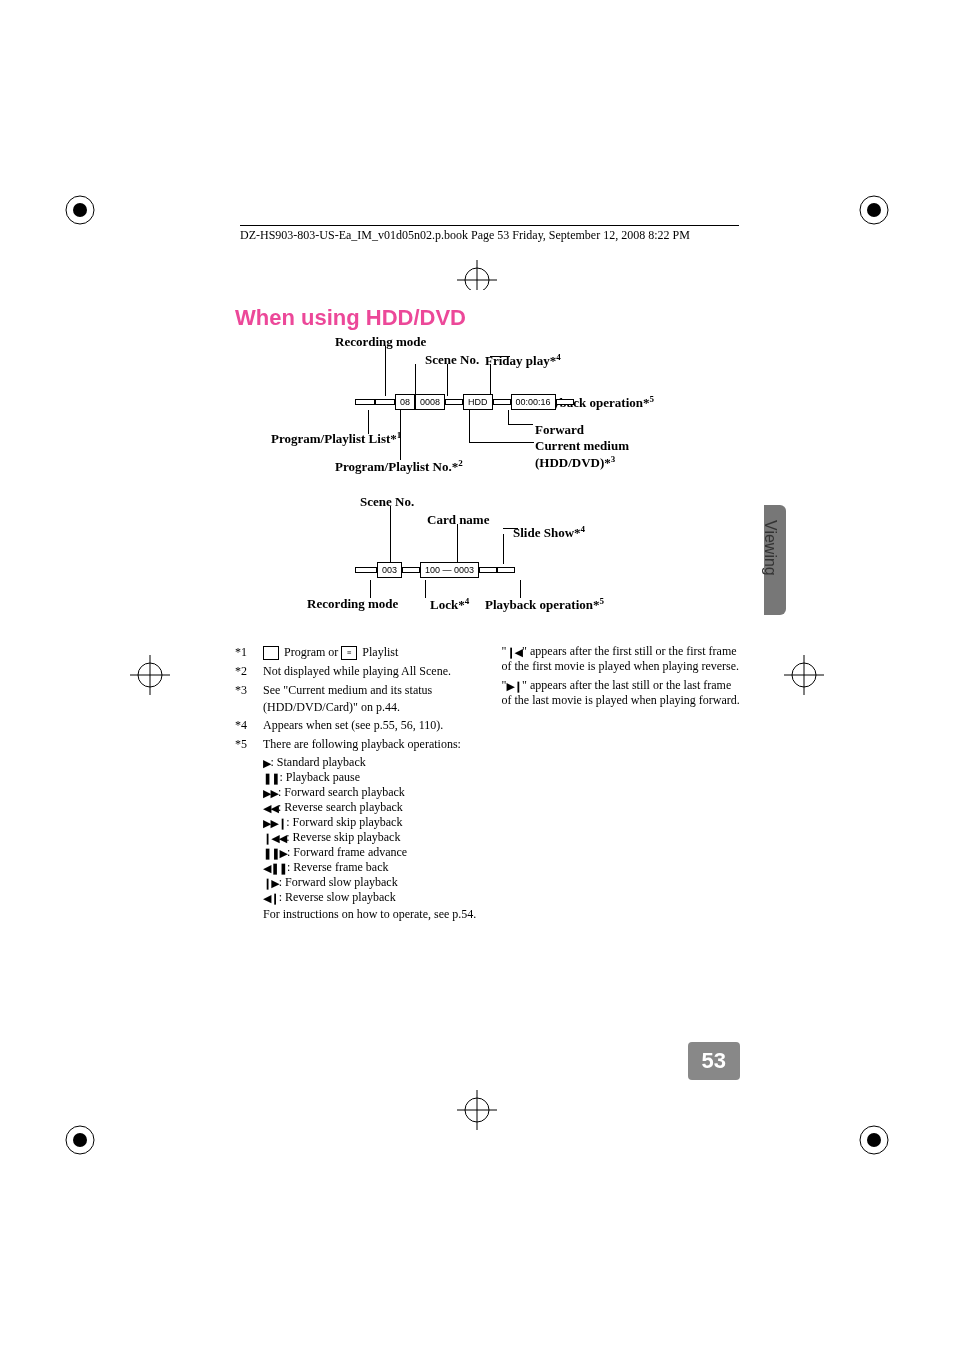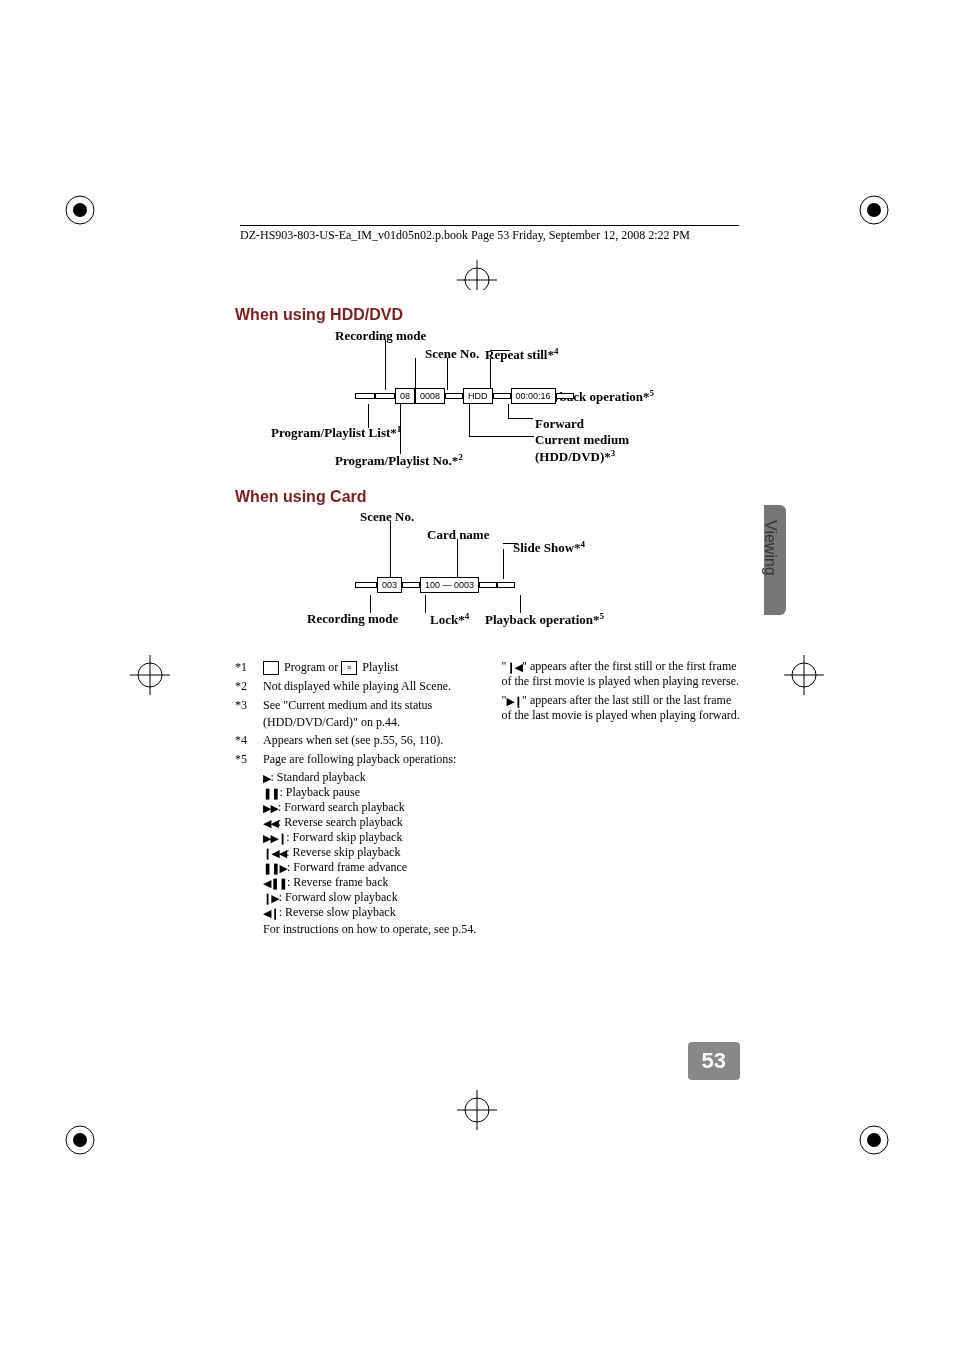--- a/index.html
+++ b/index.html
@@ -5,21 +5,21 @@
 body{margin:0;font-family:"Times New Roman",serif;background:#fff;width:954px;height:1350px;position:relative;color:#000}
 .crop-mark{position:absolute;width:40px;height:40px}
 .crop-mark svg{width:100%;height:100%}
 .cm-tl{top:190px;left:60px}.cm-tr{top:190px;right:60px}
 .cm-bl{bottom:190px;left:60px}.cm-br{bottom:190px;right:60px}
 .cm-ml{top:50%;left:130px;transform:translateY(-50%)}.cm-mr{top:50%;right:130px;transform:translateY(-50%)}
 .cm-mt{top:260px;left:50%;transform:translateX(-50%)}.cm-mb{bottom:220px;left:50%;transform:translateX(-50%)}
 .page{position:absolute;top:290px;left:215px;right:190px;bottom:260px;background:#fff;border-radius:24px;padding:0}
 .header{position:absolute;top:225px;left:240px;right:215px;border-top:1px solid #000;font-size:12px;padding-top:2px}
 .content{position:relative;padding:16px 20px}
-h2{font-family:"Arial Black",Arial,sans-serif;font-weight:900;color:#7f1d1d;font-size:16px;margin:0 0 4px;line-height:1.1}
+h2{font-family:"Arial Black",Arial,sans-serif;font-weight:900;color:#ec4899;font-size:22px;margin:0 0 4px;line-height:1.1}
 .diagram{position:relative;height:150px;margin-bottom:10px}
 .diagram2{position:relative;height:130px;margin-bottom:10px}
 .bar{position:absolute;display:flex;align-items:center;font-size:9px;font-family:Arial}
 .bar .cell{border:1px solid #000;padding:2px 4px;background:#fff;white-space:nowrap}
 .lbl{position:absolute;font-weight:bold;font-size:13px;white-space:nowrap}
 .leader{position:absolute;background:#000}
 sup{font-size:9px}
 .side-tab{position:absolute;right:-22px;top:215px;width:22px;height:110px;background:#777;border-radius:0 6px 6px 0}
 .side-txt{position:absolute;right:-15px;top:230px;font-family:Arial;font-size:16px;writing-mode:vertical-rl;color:#333}
 .footnotes{display:flex;gap:24px;font-size:12px;margin-top:20px}
@@ -64,33 +64,33 @@
       <circle cx="20" cy="20" r="12" fill="none" stroke="#000"></circle>
       <line x1="0" y1="20" x2="40" y2="20" stroke="#000"></line>
       <line x1="20" y1="0" x2="20" y2="40" stroke="#000"></line>
     </svg></div>
 <div class="crop-mark cm-mb"><svg viewBox="0 0 40 40">
       <circle cx="20" cy="20" r="12" fill="none" stroke="#000"></circle>
       <line x1="0" y1="20" x2="40" y2="20" stroke="#000"></line>
       <line x1="20" y1="0" x2="20" y2="40" stroke="#000"></line>
     </svg></div>
 
-<div class="header">DZ-HS903-803-US-Ea_IM_v01d05n02.p.book  Page 53  Friday, September 12, 2008  2:22 PM</div>
+<div class="header">DZ-HS903-803-US-Ea_IM_v01d05n02.p.book  Page 53  Friday, September 12, 2008  8:22 PM</div>
 
 <div class="page">
   <div class="side-tab"></div>
   <div class="side-txt">Viewing</div>
 
   <div class="content">
     <h2>When using HDD/DVD</h2>
 
     <div class="diagram">
       <span class="lbl" style="top:0;left:100px">Recording mode</span>
       <span class="lbl" style="top:18px;left:190px">Scene No.</span>
-      <span class="lbl" style="top:18px;left:250px"><span>Repeat still*</span><sup>4</sup></span>
+      <span class="lbl" style="top:18px;left:250px"><span>Friday play*</span><sup>4</sup></span>
       <span class="lbl" style="top:60px;left:300px"><span>Playback operation*</span><sup>5</sup></span>
       <span class="lbl" style="top:88px;left:300px">Forward</span>
       <span class="lbl" style="top:104px;left:300px;white-space:normal;width:140px"><span>Current medium (HDD/DVD)*</span><sup>3</sup></span>
       <span class="lbl" style="top:96px;left:36px"><span>Program/Playlist List*</span><sup>1</sup></span>
       <span class="lbl" style="top:124px;left:100px"><span>Program/Playlist No.*</span><sup>2</sup></span>
 
       <div class="leader" style="top:12px;left:150px;width:1px;height:50px"></div>
       <div class="leader" style="top:30px;left:180px;width:1px;height:32px"></div>
       <div class="leader" style="top:30px;left:212px;width:1px;height:32px"></div>
       <div class="leader" style="top:30px;left:255px;width:1px;height:32px"></div>
@@ -109,21 +109,20 @@
         <span class="cell">08</span>
         <span class="cell">0008</span>
         <span class="cell" style="width:8px"></span>
         <span class="cell">HDD</span>
         <span class="cell" style="width:8px"></span>
         <span class="cell">00:00:16</span>
         <span class="cell" style="width:8px"></span>
       </div>
     </div>
 
-    <h2>When using Card</h2>
 
     <div class="diagram2">
       <span class="lbl" style="top:0;left:125px">Scene No.</span>
       <span class="lbl" style="top:18px;left:192px">Card name</span>
       <span class="lbl" style="top:30px;left:278px"><span>Slide Show*</span><sup>4</sup></span>
       <span class="lbl" style="top:102px;left:72px">Recording mode</span>
       <span class="lbl" style="top:102px;left:195px"><span>Lock*</span><sup>4</sup></span>
       <span class="lbl" style="top:102px;left:250px"><span>Playback operation*</span><sup>5</sup></span>
 
       <div class="leader" style="top:12px;left:155px;width:1px;height:58px"></div>
@@ -157,21 +156,21 @@
         <div class="fn-row">
             <span class="fn-num">*3</span>
             <span class="fn-body">See "Current medium and its status (HDD/DVD/Card)" on p.44.</span>
           </div>
         <div class="fn-row">
             <span class="fn-num">*4</span>
             <span class="fn-body">Appears when set (see p.55, 56, 110).</span>
           </div>
         <div class="fn-row">
             <span class="fn-num">*5</span>
-            <span class="fn-body">Page are following playback operations:</span>
+            <span class="fn-body">There are following playback operations:</span>
           </div>
         <div id="ops-list" style="padding-left:28px">
             <div><span class="icon">▶</span><span>: Standard playback</span></div>
             <div><span class="icon">❚❚</span><span>: Playback pause</span></div>
             <div><span class="icon">▶▶</span><span>: Forward search playback</span></div>
             <div><span class="icon">◀◀</span><span>: Reverse search playback</span></div>
             <div><span class="icon">▶▶❙</span><span>: Forward skip playback</span></div>
             <div><span class="icon">❙◀◀</span><span>: Reverse skip playback</span></div>
             <div><span class="icon">❚❚▶</span><span>: Forward frame advance</span></div>
             <div><span class="icon">◀❚❚</span><span>: Reverse frame back</span></div>

